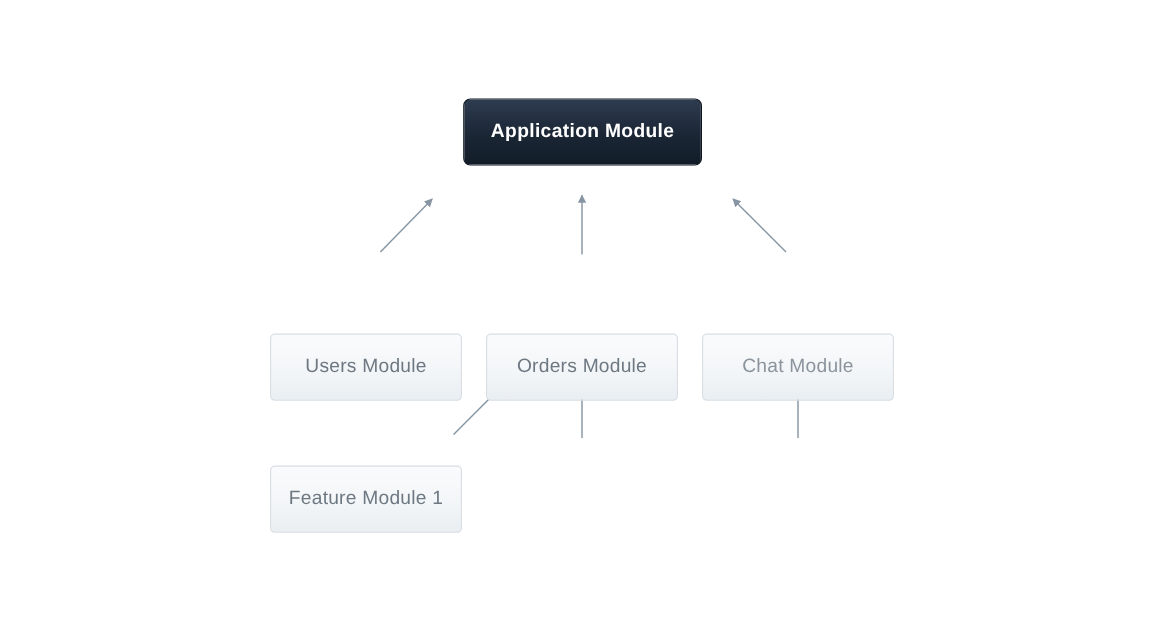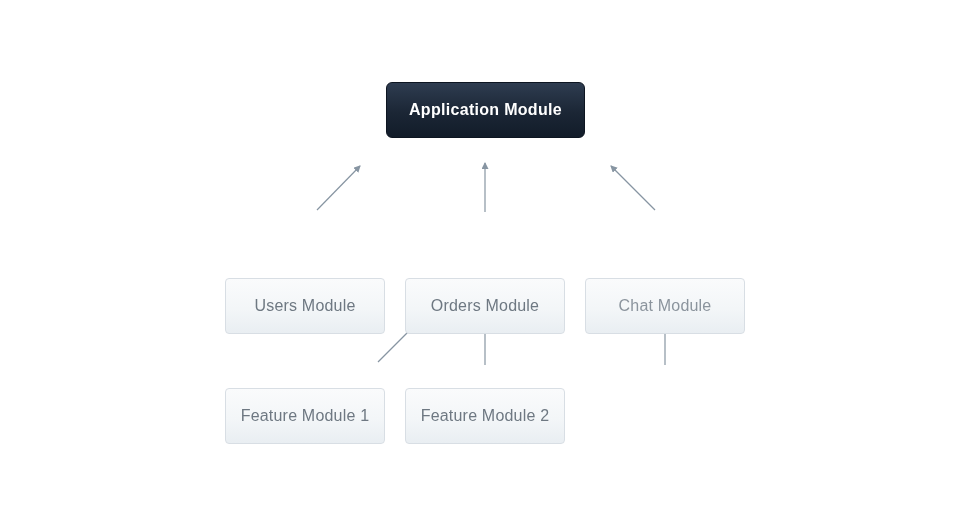--- a/index.html
+++ b/index.html
@@ -91,17 +91,14 @@
   <div class="node node-light row-mid col-3 chat-text">
     <span class="label">Chat Module</span>
   </div>
   <div class="node node-light row-mid col-2">
     <span class="label">Orders Module</span>
   </div>
 
   <div class="node node-light row-bottom col-1">
     <span class="label">Feature Module 1</span>
   </div>
-  <div class="node node-light row-bottom col-2">
-    <span class="label">Feature Module 2</span>
-  </div>
 
 </div>
 
 </body></html>

